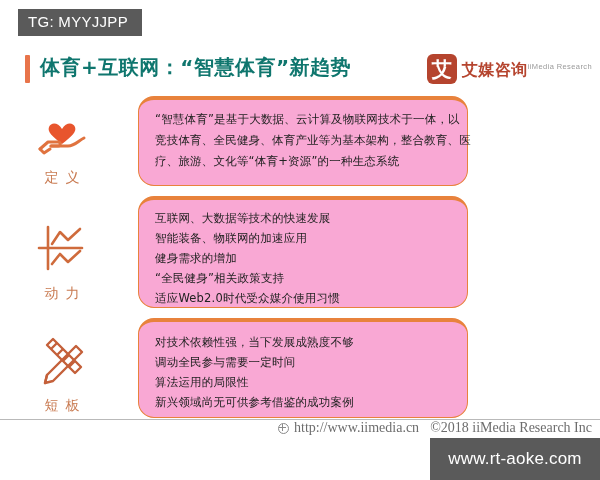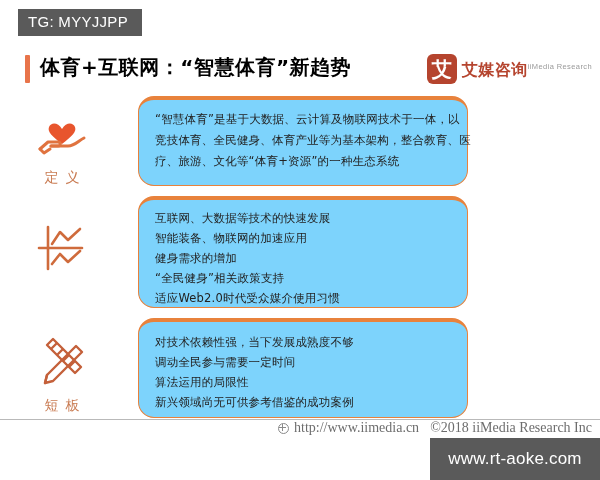--- a/index.html
+++ b/index.html
@@ -47,21 +47,21 @@
     background: #e8744a;
     border-radius: 1px;
   }
   .slide-title {
     position: absolute;
     left: 40px;
     top: 6px;
     font-family: "DejaVu Sans", sans-serif;
     font-size: 20px;
     font-weight: bold;
-    color: #000000;
+    color: #0f766e;
     letter-spacing: 0.5px;
     white-space: nowrap;
     line-height: 30px;
   }
 
   
   .brand {
     position: absolute;
     right: 8px;
     top: 54px;
@@ -136,21 +136,21 @@
     letter-spacing: 7px;
     text-indent: 7px;
     line-height: 18px;
   }
 
   
   .card {
     position: absolute;
     left: 138px;
     width: 330px;
-    background: #7dd3fc;
+    background: #f9a8d4;
     border: 1.6px solid #e8823c;
     border-top-width: 4px;
     border-radius: 16px;
     box-sizing: border-box;
   }
   .card.c1 { top: 96px;  height: 90px;  }
   .card.c2 { top: 196px; height: 112px; }
   .card.c3 { top: 318px; height: 100px; }
 
   .card-lines {
@@ -274,20 +274,21 @@
 
   <div class="rail-item r2">
     <div class="rail-icon">
       <svg width="56" height="50" viewBox="0 0 56 50" aria-hidden="true">
         <line x1="14" y1="3" x2="14" y2="45" stroke="#cf6b3c" stroke-width="2.6" stroke-linecap="round"></line>
         <line x1="5" y1="24" x2="48" y2="24" stroke="#cf6b3c" stroke-width="2.6" stroke-linecap="round"></line>
         <polyline points="18,20 26,8 34,16 46,5" fill="none" stroke="#cf6b3c" stroke-width="2.6" stroke-linecap="round" stroke-linejoin="round"></polyline>
         <polyline points="18,40 26,30 34,38 46,27" fill="none" stroke="#cf6b3c" stroke-width="2.6" stroke-linecap="round" stroke-linejoin="round"></polyline>
       </svg>
     </div>
+    <div class="rail-label">动力</div>
   </div>
 
   <div class="rail-item r3">
     <div class="rail-icon">
       <svg width="56" height="52" viewBox="0 0 56 52" aria-hidden="true">
         <g stroke="#c4603a" stroke-width="2.4" fill="none" stroke-linejoin="round" stroke-linecap="round">
           <path d="M13 10 L19 4 L47 32 L41 38 Z"></path>
           <line x1="22" y1="9" x2="18" y2="13"></line>
           <line x1="28" y1="15" x2="24" y2="19"></line>
           <line x1="34" y1="21" x2="30" y2="25"></line>

